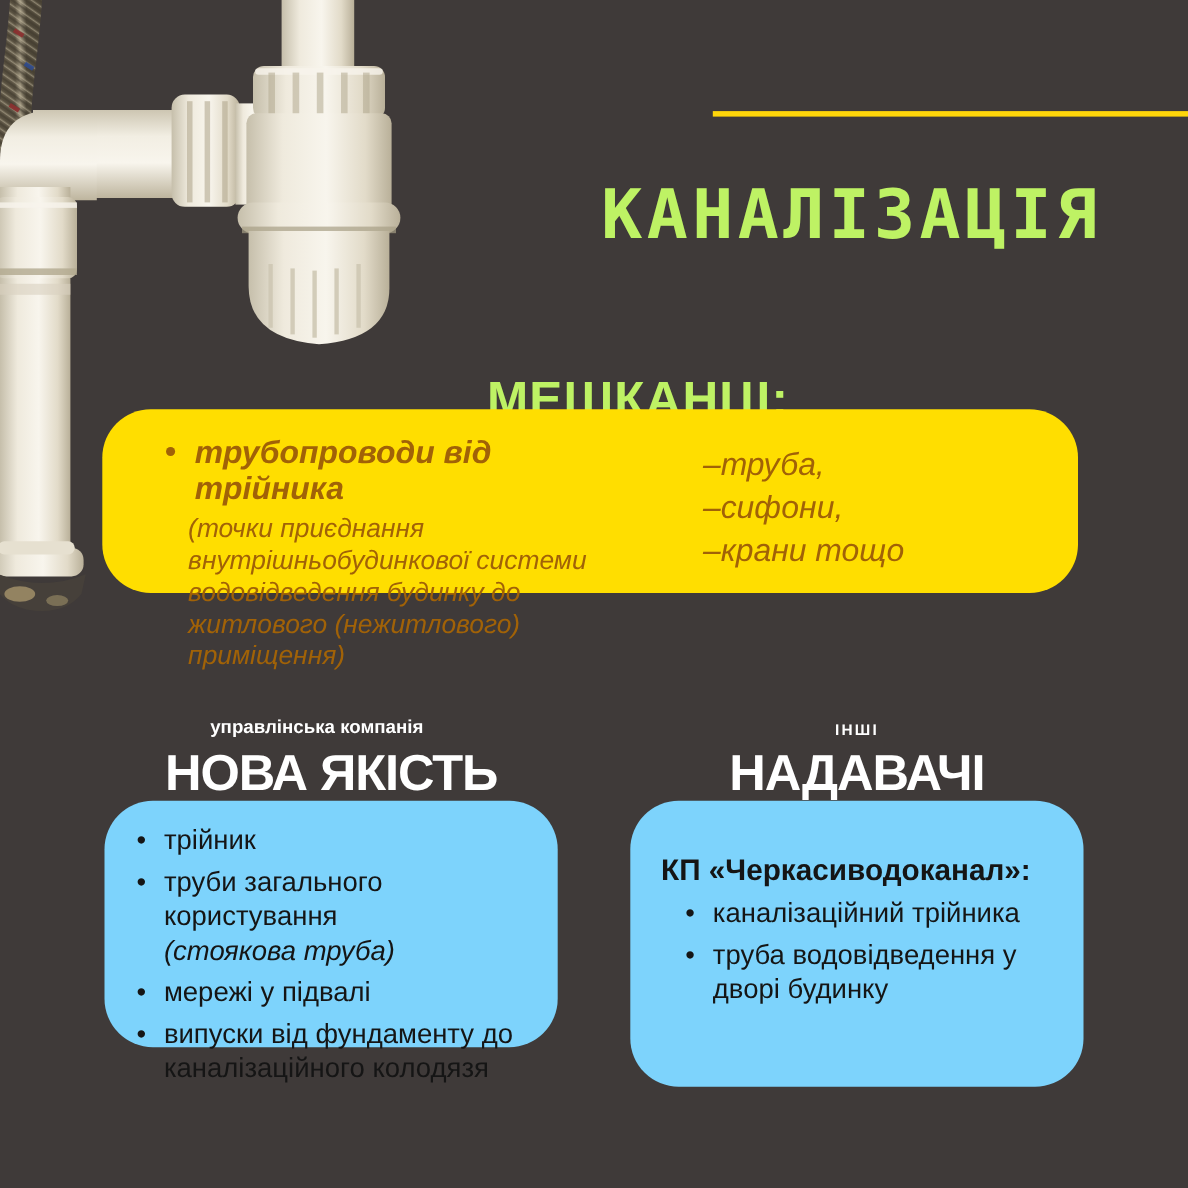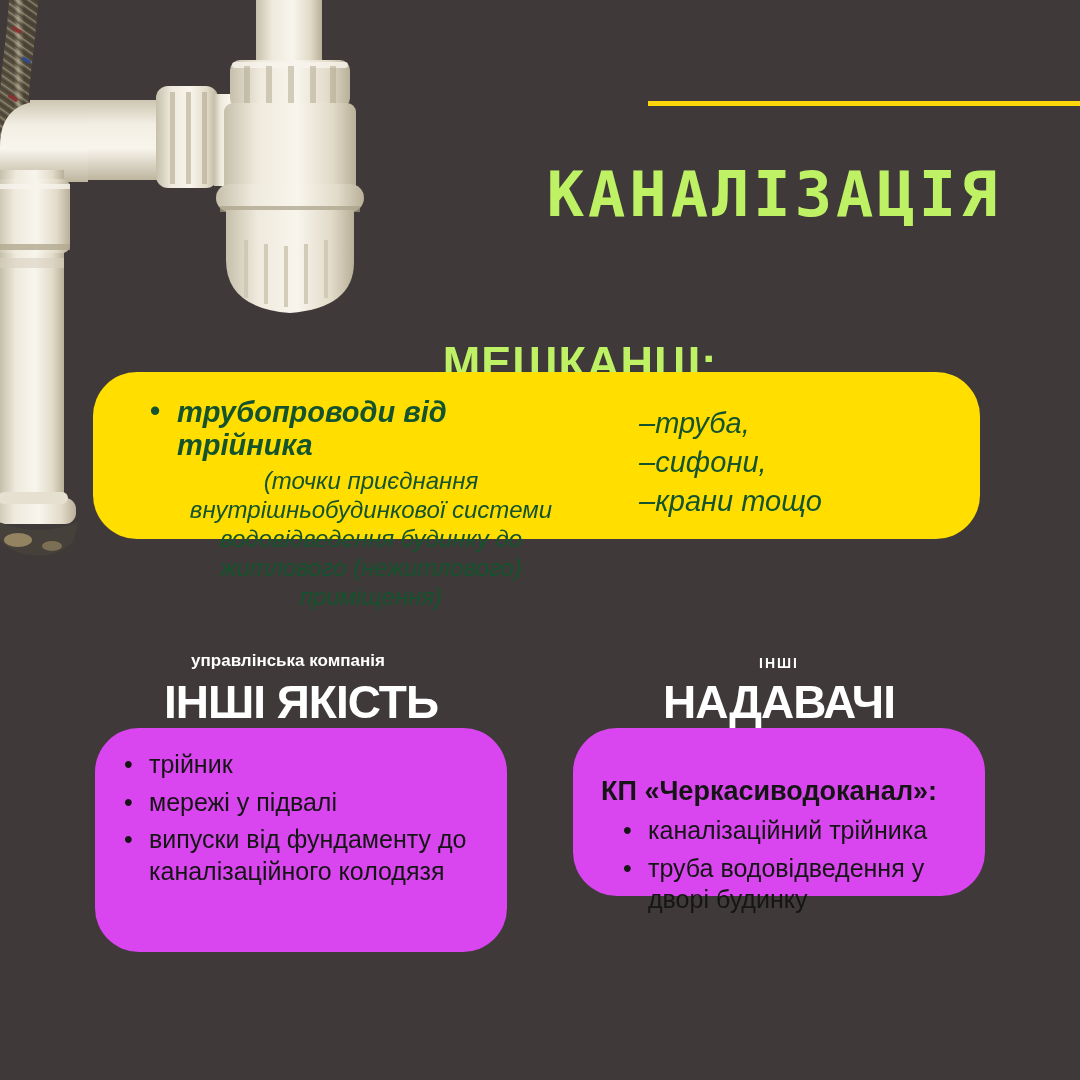--- a/index.html
+++ b/index.html
@@ -19,40 +19,40 @@
     font-weight:bold;font-size:62px;letter-spacing:4px;color:#bef264;white-space:nowrap;
   }
 
   
   .residents-heading{
     position:absolute;left:130px;top:300px;width:900px;text-align:center;
     font-size:45px;font-weight:bold;color:#bef264;letter-spacing:1px;
   }
   .yellow-panel{
     position:absolute;left:93px;top:372px;width:887px;height:167px;
-    background:#FFDE00;border-radius:44px;color:#14532d;display:flex;
+    background:#FFDE00;border-radius:44px;color:#a16207;display:flex;
   }
   .yp-left{width:478px;padding:24px 0 0 57px;}
   .yp-right{width:380px;padding:20px 0 0 22px;}
   .yp-bullet{position:relative;padding-left:27px;font-style:italic;font-size:29px;line-height:1.15;}
   .yp-bullet::before{content:"•";position:absolute;left:0;top:-1px;font-style:normal;font-weight:bold;}
   .yp-left .yp-bullet{font-weight:bold;}
-  .yp-note{font-style:italic;font-size:24px;line-height:1.21;padding-left:21px;margin-top:3px;max-width:440px;text-align:center;}
+  .yp-note{font-style:italic;font-size:24px;line-height:1.21;padding-left:21px;margin-top:3px;max-width:440px;}
   .yp-subitems{font-style:italic;font-size:29px;line-height:1.34;padding-left:46px;margin-top:12px;}
 
   
   .col-head{position:absolute;text-align:center;color:#ffffff;font-weight:bold;}
   .kicker-left{left:82px;top:651px;width:412px;font-size:17px;}
   .title-left{left:95px;top:675px;width:412px;font-size:46px;letter-spacing:-1px;}
   .kicker-right{left:573px;top:655px;width:412px;font-size:14px;letter-spacing:2px;text-transform:uppercase;}
   .title-right{left:573px;top:675px;width:412px;font-size:46px;letter-spacing:-1px;}
 
-  .white-box{position:absolute;background:#d946ef;border-radius:44px;color:#151515;}
+  .white-box{position:absolute;background:#7dd3fc;border-radius:44px;color:#151515;}
   .box-left{left:95px;top:728px;width:412px;height:224px;padding:21px 16px 0 27px;}
-  .box-right{left:573px;top:728px;width:412px;height:168px;padding:48px 18px 0 28px;}
+  .box-right{left:573px;top:728px;width:412px;height:260px;padding:48px 18px 0 28px;}
   .box-list{list-style:none;margin:0;padding:0;font-size:25px;line-height:1.26;}
   .box-list li{position:relative;padding-left:27px;margin-bottom:6px;}
   .box-list li::before{content:"•";position:absolute;left:2px;top:0;}
   .li-note{display:block;font-style:italic;}
   .box-intro{font-weight:bold;font-size:27px;margin:0 0 8px 0;}
   .box-right .box-list{margin-left:20px;}
 
   
   .pipes{position:absolute;left:0;top:0;width:380px;height:580px;}
 </style>
@@ -166,28 +166,31 @@
     <div class="yp-right">
       <div class="yp-subitems">
         <div>–труба,</div>
         <div>–сифони,</div>
         <div>–крани тощо</div>
       </div>
     </div>
   </div>
 
   <div class="col-head kicker-left">управлінська компанія</div>
-  <div class="col-head title-left">ІНШІ ЯКІСТЬ</div>
+  <div class="col-head title-left">НОВА ЯКІСТЬ</div>
   <div class="col-head kicker-right">ІНШІ</div>
   <div class="col-head title-right">НАДАВАЧІ ПОСЛУГ</div>
 
   <div class="white-box box-left">
     <ul class="box-list">
       <li>
         <span>трійник</span><span class="li-note"></span>
+      </li>
+      <li>
+        <span>труби загального користування</span><span class="li-note">(стоякова труба)</span>
       </li>
       <li>
         <span>мережі у підвалі</span><span class="li-note"></span>
       </li>
       <li>
         <span>випуски від фундаменту до каналізаційного колодязя</span><span class="li-note"></span>
       </li>
     </ul>
   </div>
 

